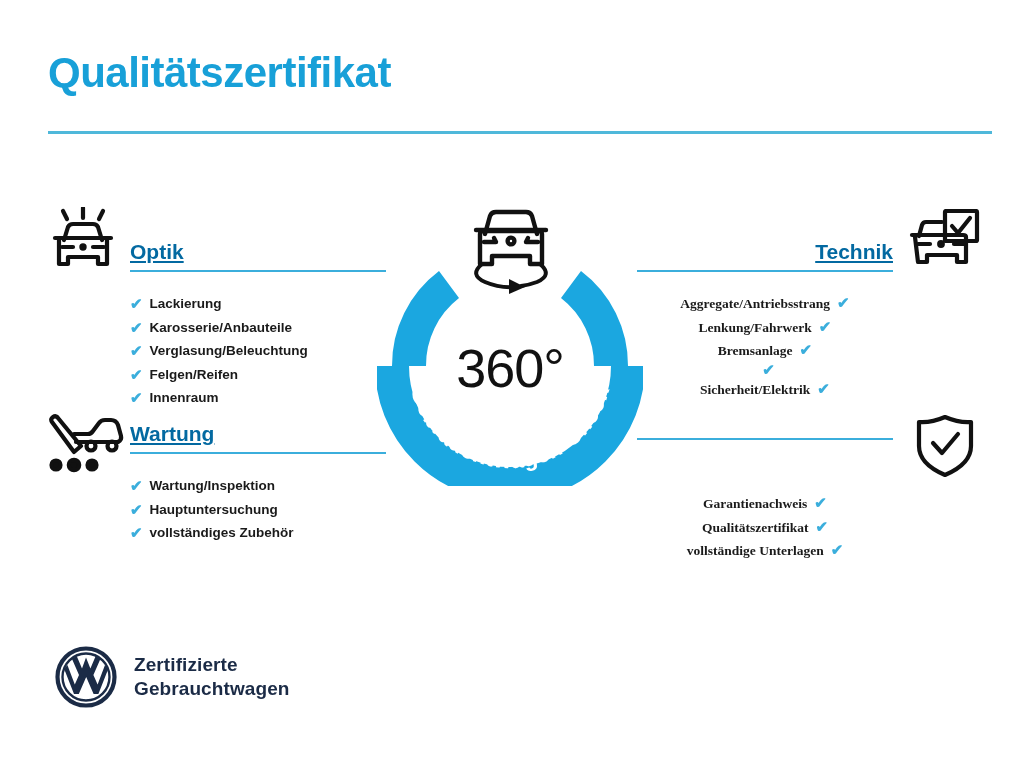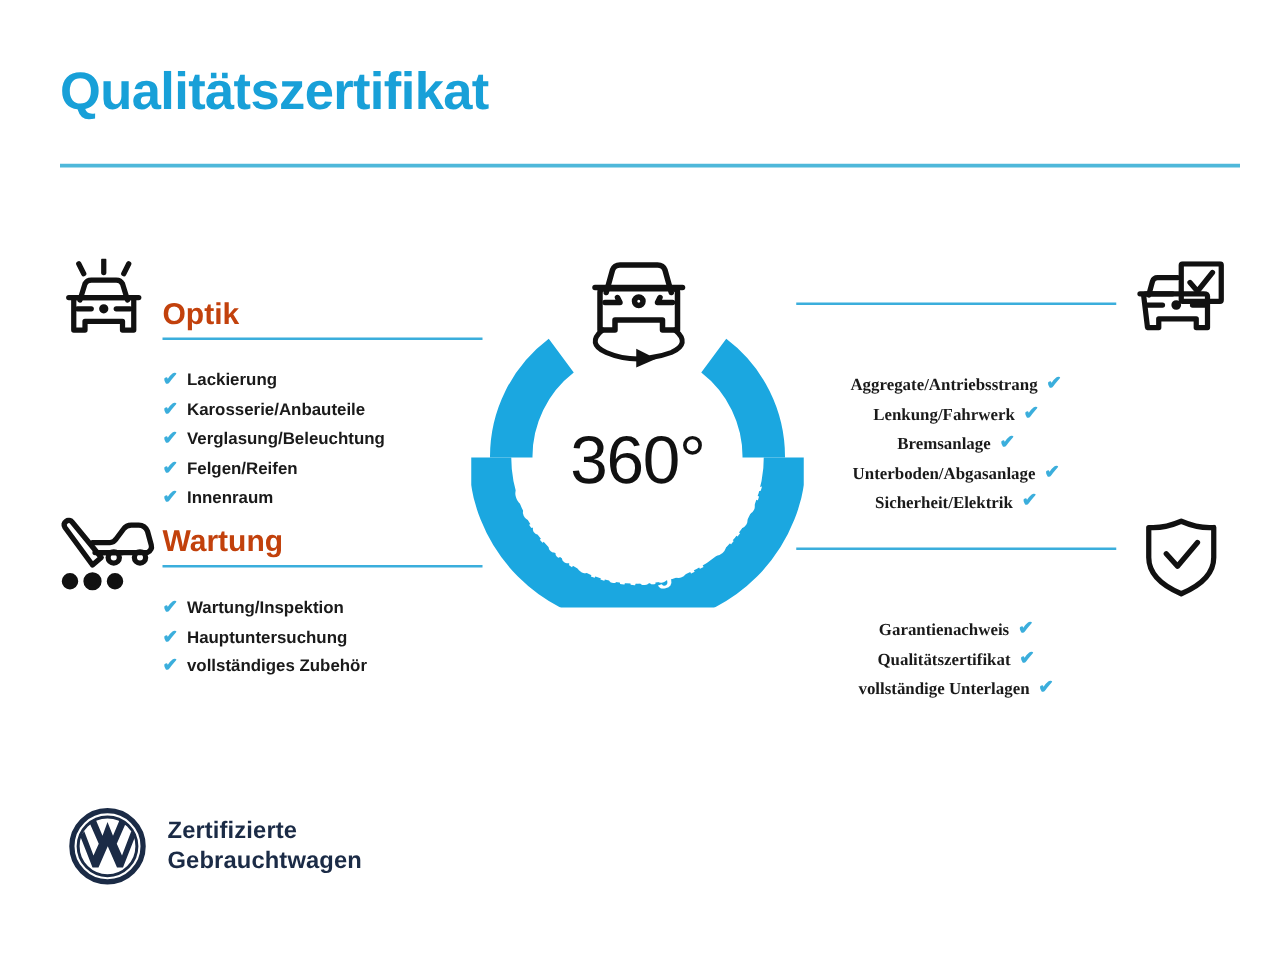--- a/index.html
+++ b/index.html
@@ -38,25 +38,26 @@
 
   
   .quad {
     position: absolute;
   }
   .quad-head {
     position: relative;
     height: 40px;
   }
   .quad-title {
-    font-size: 24px;
-    font-weight: bold;
-    color: #c2410c;
+    font-size: 21px;
+    font-weight: bold;
+    color: #0369a1;
     line-height: 28px;
     white-space: nowrap;
+    text-decoration: underline;
   }
   .quad-rule {
     width: 256px;
     height: 2px;
     background: #3BAEDC;
     margin-top: 4px;
   }
   .quad-list {
     list-style: none;
     margin: 0;
@@ -256,37 +257,37 @@
       </li>
     <li>
         <span class="chk">✔</span>
         <span>vollständiges Zubehör</span>
       </li>
   </ul>
 </div>
 
 <div class="quad right" id="quad-technik">
   <div class="quad-head">
+    <div class="quad-title">Technik</div>
     <div class="quad-rule"></div>
   </div>
   <ul class="quad-list">
     <li>
         <span>Aggregate/Antriebsstrang</span>
         <span class="chk">✔</span>
       </li>
     <li>
         <span>Lenkung/Fahrwerk</span>
         <span class="chk">✔</span>
       </li>
     <li>
         <span>Bremsanlage</span>
         <span class="chk">✔</span>
       </li>
     <li>
-        <span>Unterboden/Abgasanlage</span>
         <span class="chk">✔</span>
       </li>
     <li>
         <span>Sicherheit/Elektrik</span>
         <span class="chk">✔</span>
       </li>
   </ul>
 </div>
 
 <div class="quad right" id="quad-garantie">

